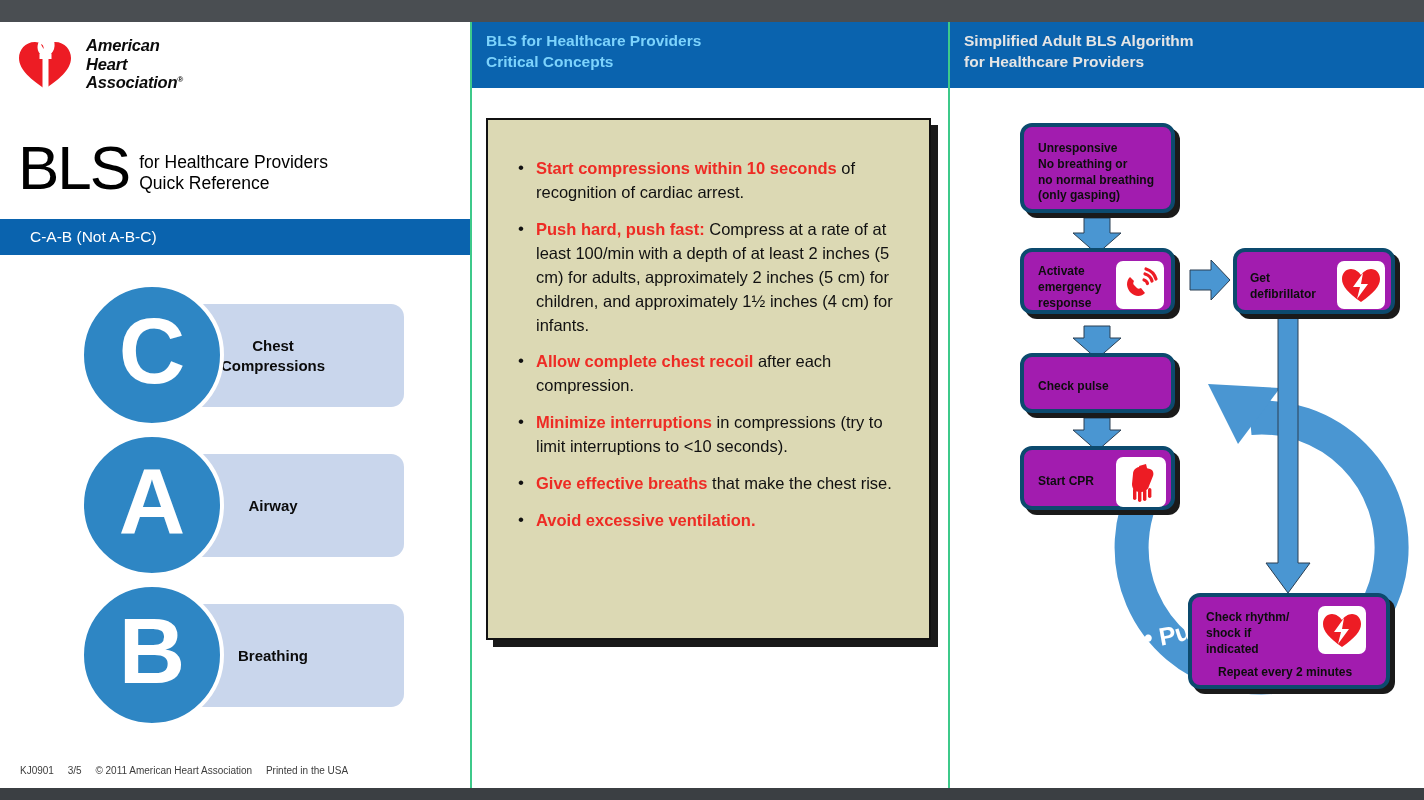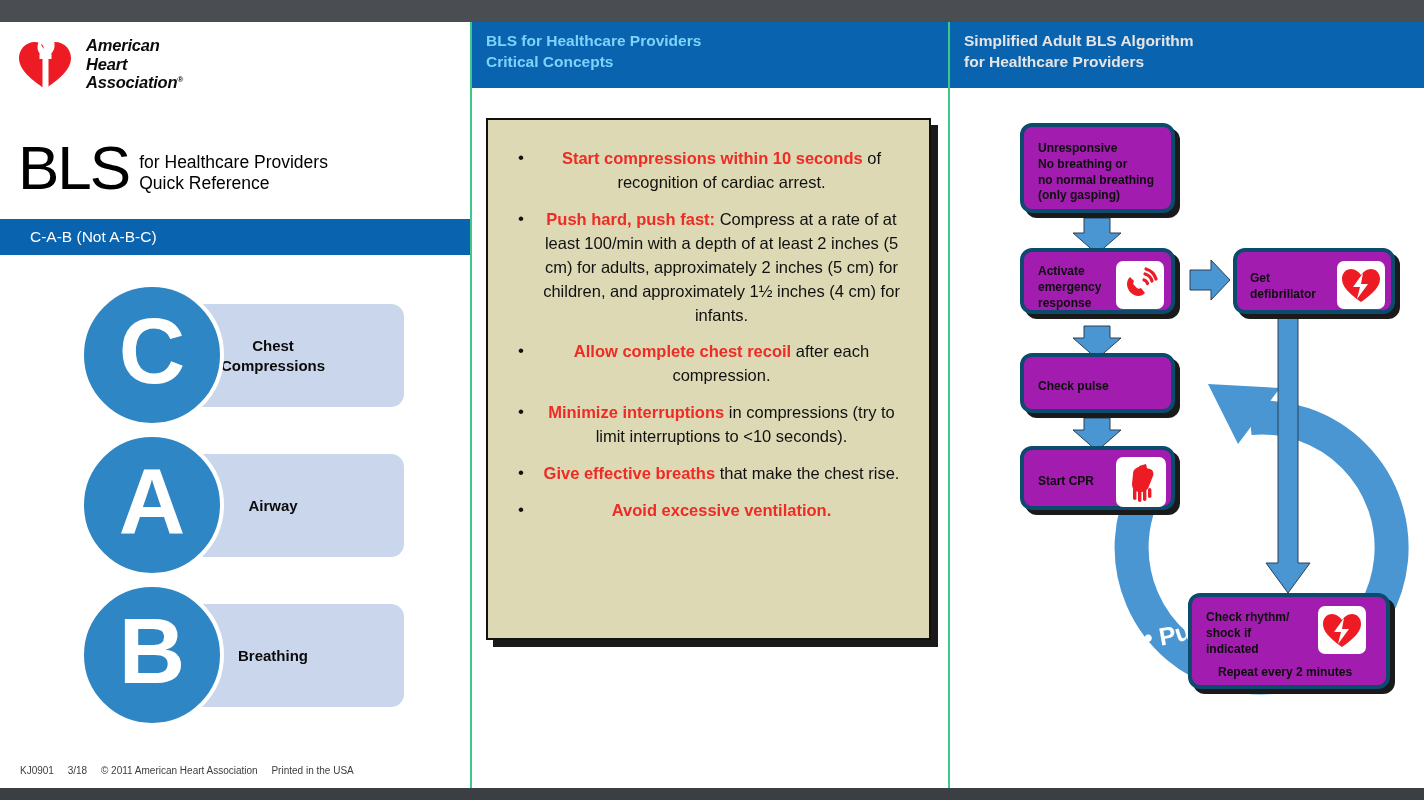--- a/index.html
+++ b/index.html
@@ -58,21 +58,21 @@
   #colMid { position:absolute; left:472px; top:22px; width:476px; height:766px; background:#fff; }
   .mid-head { position:absolute; left:0; top:0; width:476px; height:66px; background:#0a63ae; }
   .mid-head .ht { position:absolute; left:14px; top:8px; color:#7dd3fc; font-weight:bold; font-size:15.5px; line-height:1.38; }
 
   .concept-box {
     position:absolute; left:14px; top:96px; width:445px; height:522px;
     background:#dcd9b4; border:2px solid #111; box-shadow:7px 7px 0 #1a1a1a;
     padding:24px 22px 0 22px;
   }
   .concept-intro { font-size:16.5px; line-height:1.5; color:#111; }
-  .concept-ul { margin:3px 0 0 6px; list-style:none;text-align:center; }
+  .concept-ul { margin:13px 0 0 6px; list-style:none; }
   .concept-ul li {
     position:relative; padding-left:20px; margin-bottom:13px;
     font-size:16.5px; line-height:1.45; color:#111;
   }
   .concept-ul li::before {
     content:"\2022"; position:absolute; left:2px; top:-1px; font-size:17px; color:#111;
   }
   .hl { color:#ee2b24; font-weight:bold; }
 
   
@@ -166,21 +166,21 @@
             </span>
           </div>
           <div class="cab-circle">
             <span>B</span>
           </div>
         </div>
       </div>
 
     <div class="footer-note">
       <span>KJ0901</span>
-      <span>3/18</span>
+      <span>3/5</span>
       <span>© 2011 American Heart Association</span>
       <span>Printed in the USA</span>
     </div>
   </div>
 
   <div id="colMid">
     <div class="mid-head">
       <div class="ht">
         <div>BLS for Healthcare Providers</div>
         <div>Critical Concepts</div>

